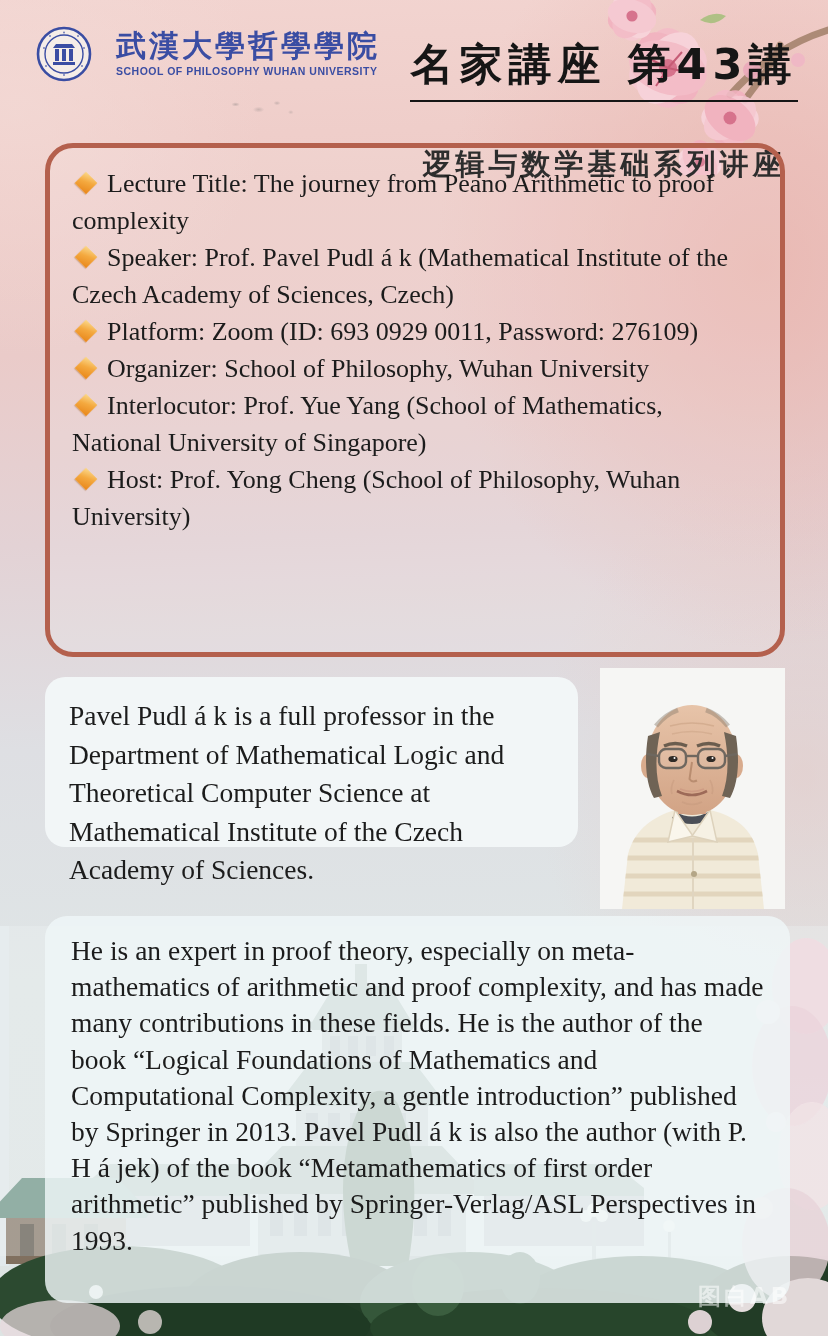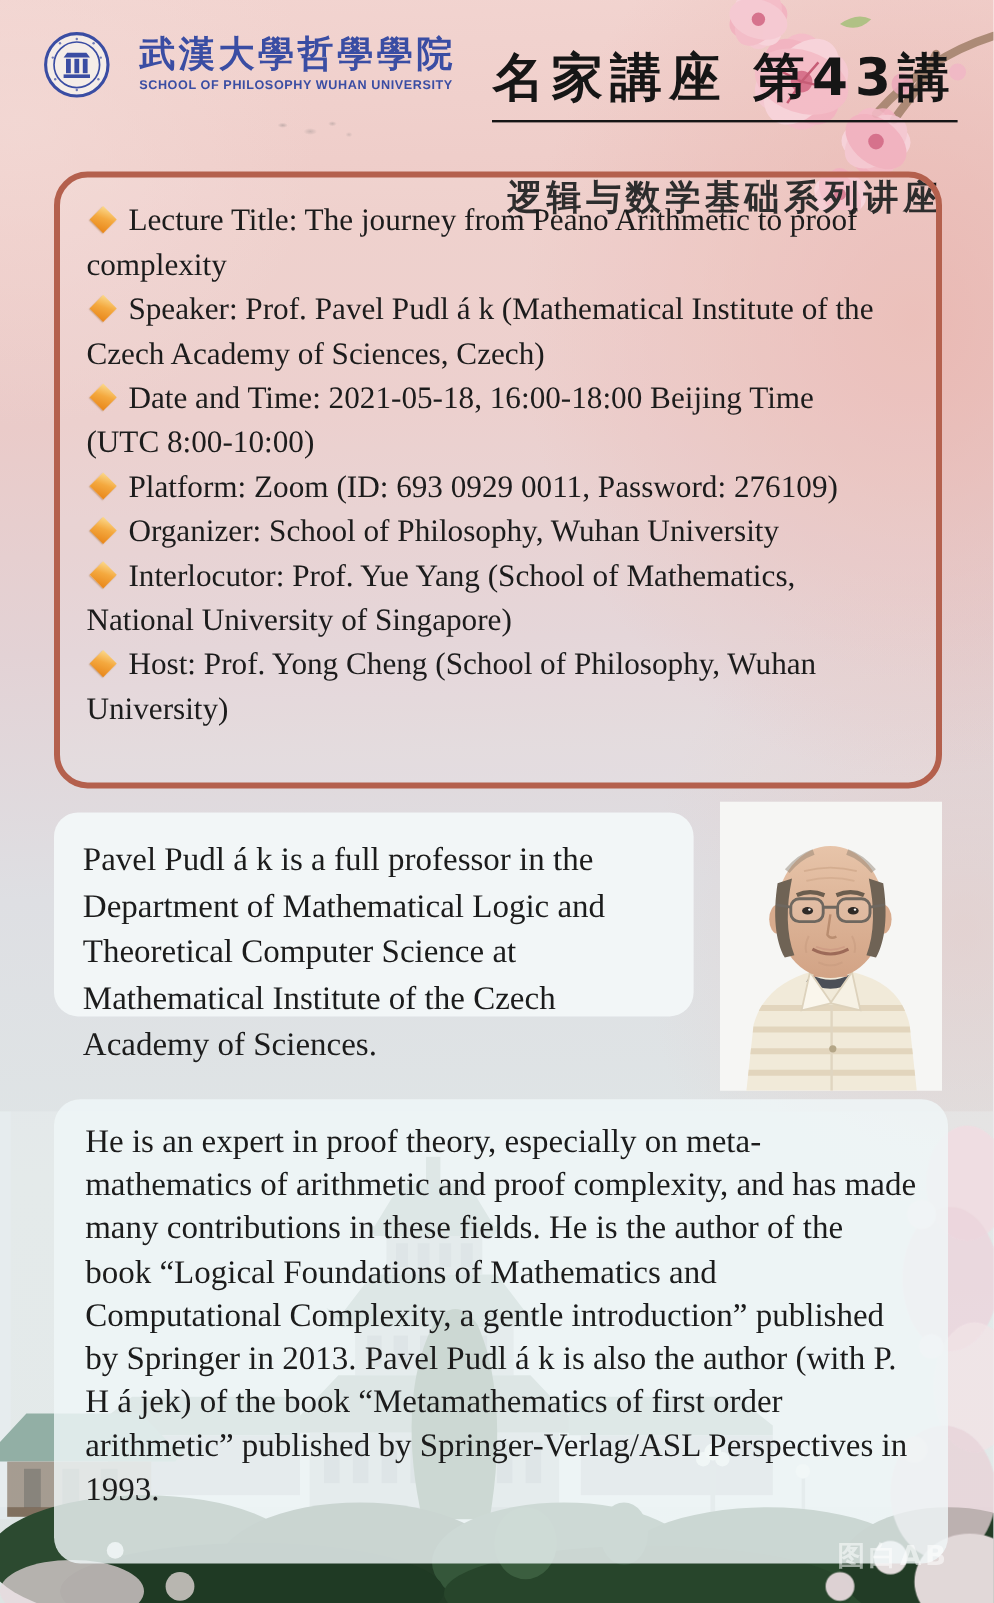--- a/index.html
+++ b/index.html
@@ -265,21 +265,20 @@
 
 <div class="series">
   <div class="series-title">名家講座 第43講</div>
   <hr class="series-rule">
   <div class="series-subtitle">逻辑与数学基础系列讲座</div>
 </div>
 
 <div class="info-box">
   <p class="info-item"><span class="diamond"></span><span>Lecture Title: The journey from Peano Arithmetic to proof complexity</span></p>
   <p class="info-item"><span class="diamond"></span><span>Speaker: Prof. Pavel Pudl á k (Mathematical Institute of the Czech Academy of Sciences, Czech)</span></p>
-  <p class="info-item"><span class="diamond"></span><span>Date and Time: 2021-05-18, 16:00-18:00 Beijing Time (UTC 8:00-10:00)</span></p>
   <p class="info-item"><span class="diamond"></span><span>Platform: Zoom (ID: 693 0929 0011, Password: 276109)</span></p>
   <p class="info-item"><span class="diamond"></span><span>Organizer: School of Philosophy, Wuhan University</span></p>
   <p class="info-item"><span class="diamond"></span><span>Interlocutor: Prof. Yue Yang (School of Mathematics, National University of Singapore)</span></p>
   <p class="info-item"><span class="diamond"></span><span>Host: Prof. Yong Cheng (School of Philosophy, Wuhan University)</span></p>
 </div>
 
 <div class="bio-box">
   <span>Pavel Pudl á k is a full professor in the Department of Mathematical Logic and Theoretical Computer Science at Mathematical Institute of the Czech Academy of Sciences.</span>
 </div>
 

